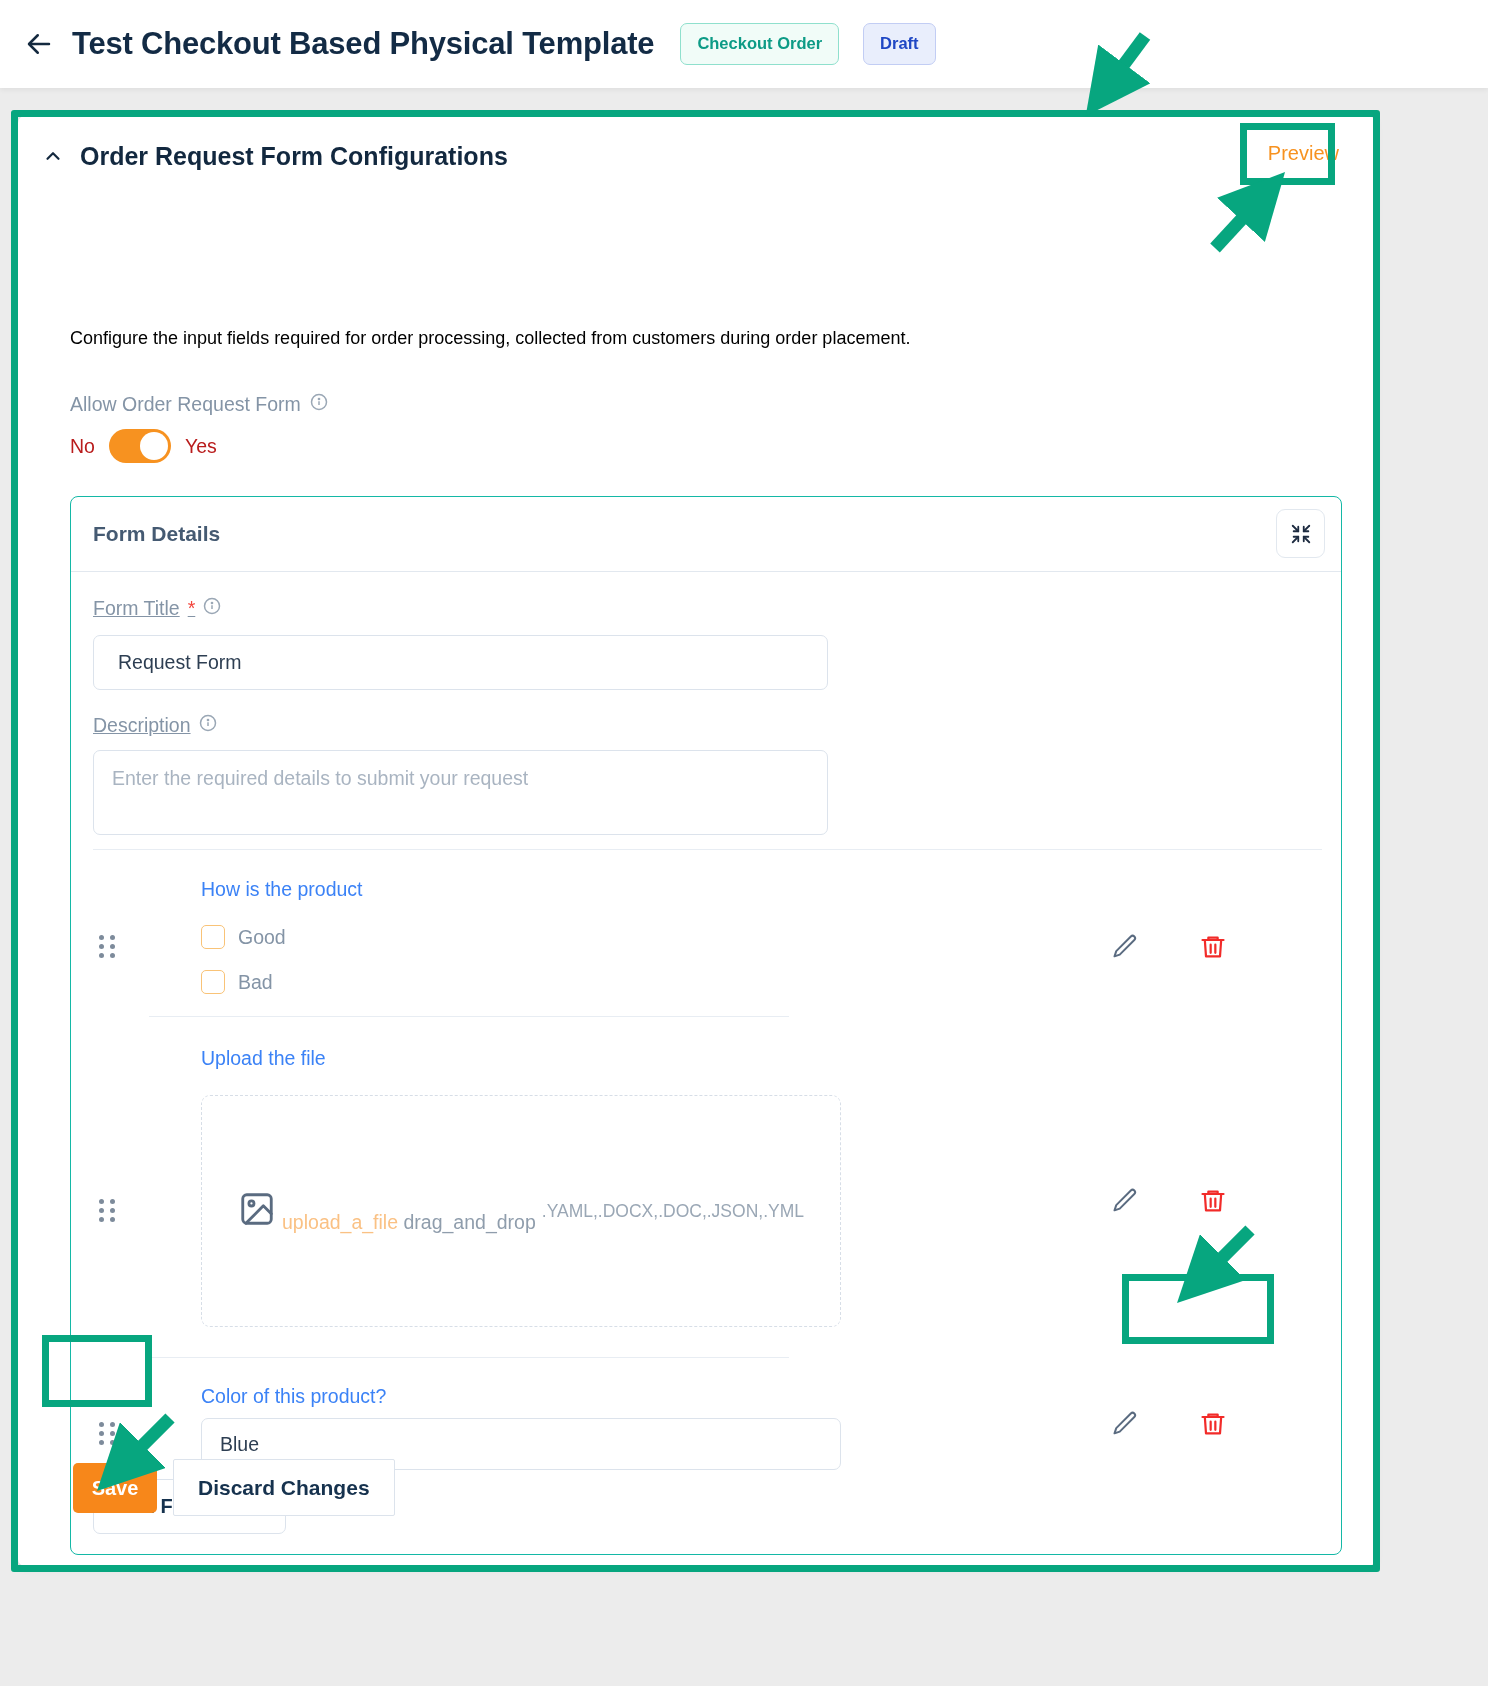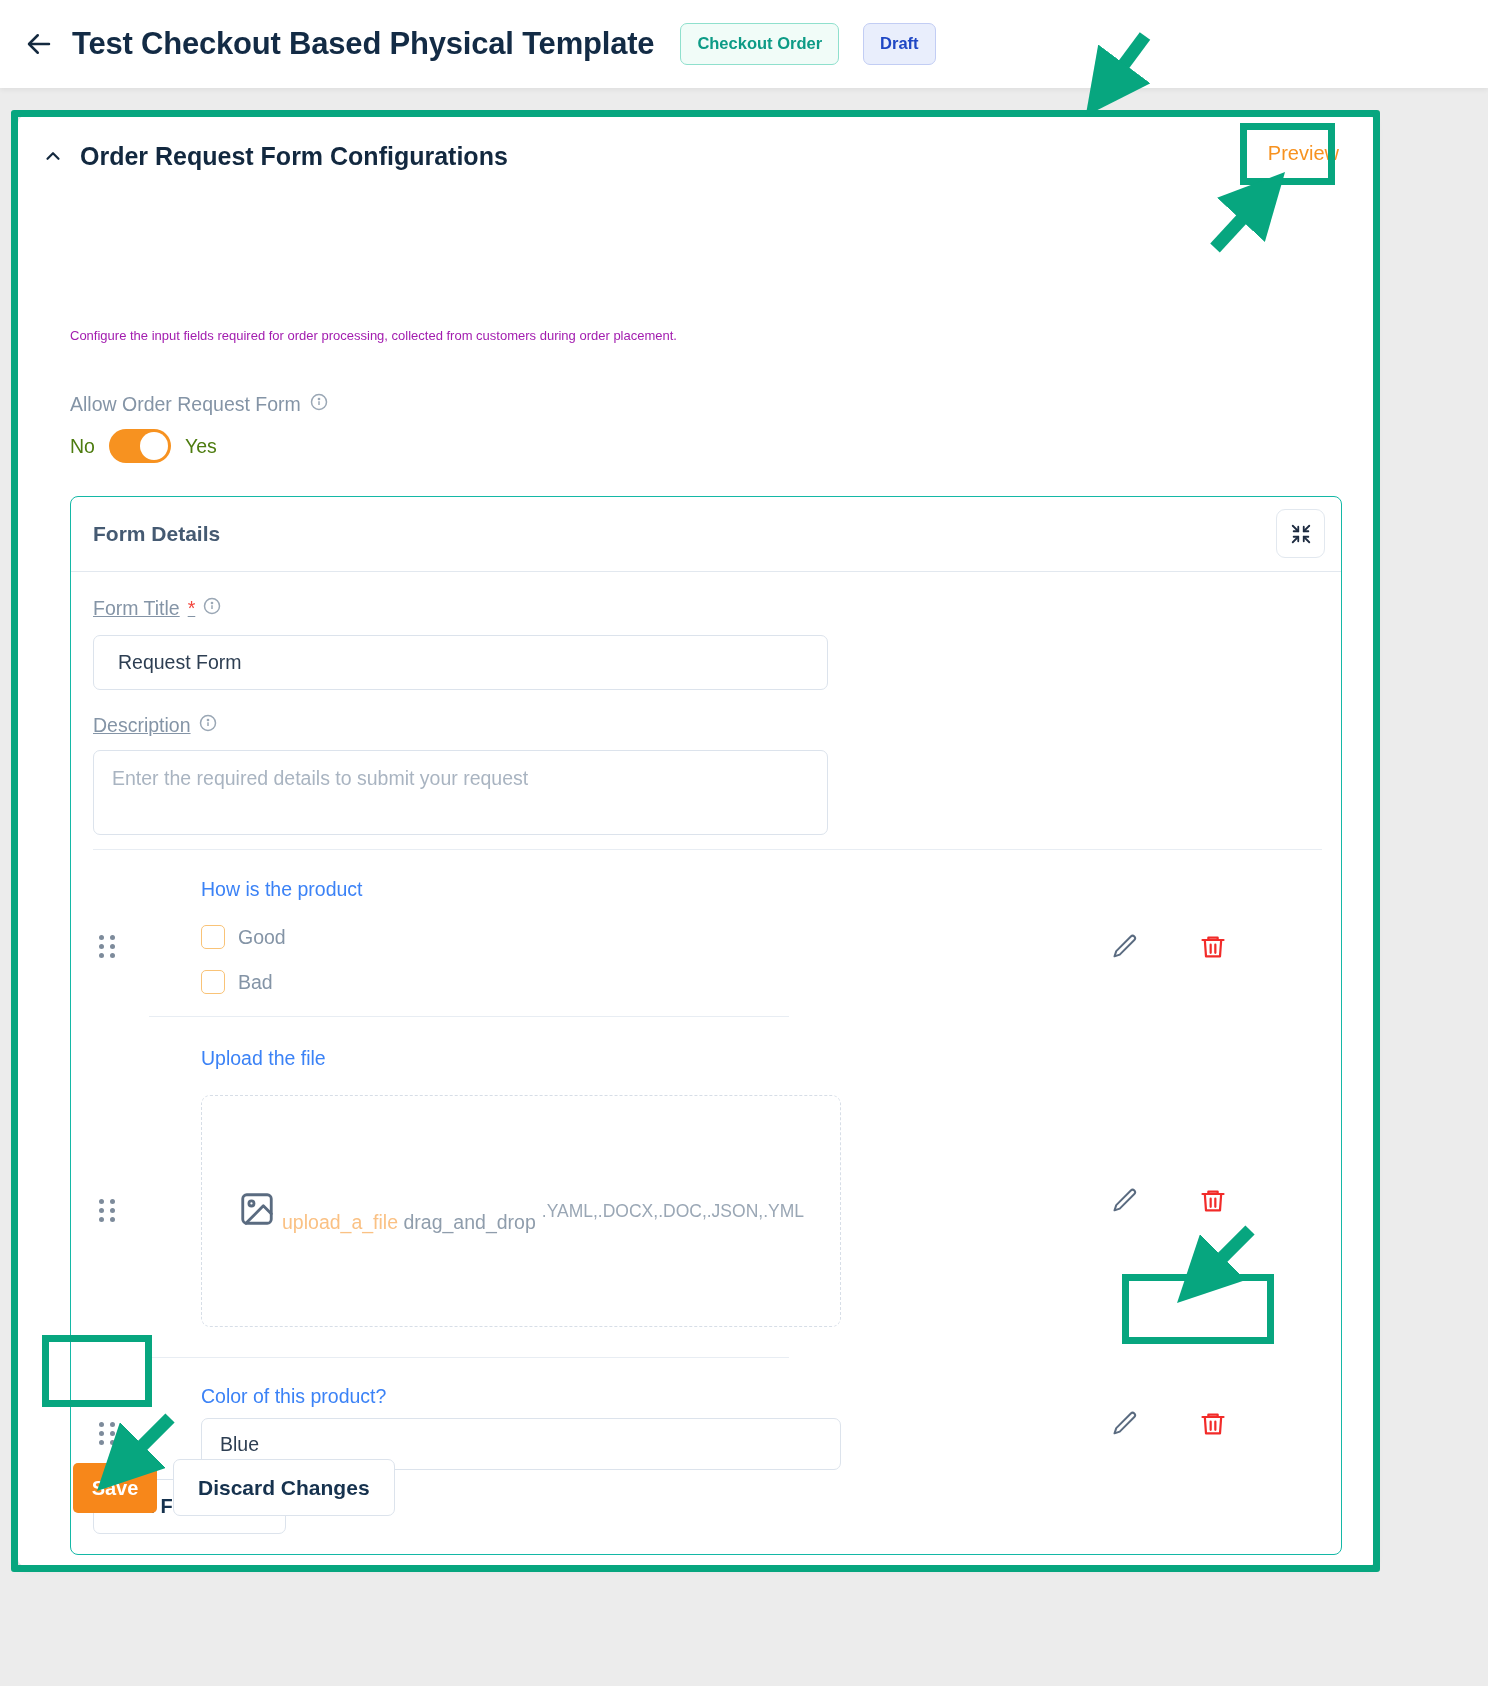--- a/index.html
+++ b/index.html
@@ -86,34 +86,34 @@
   .preview-hl {
     position: absolute;
     left: 1240px; top: 123px;
     width: 95px; height: 62px;
     border: 7px solid #07a67f;
     z-index: 6; pointer-events: none;
   }
 
   .card-desc {
     position: absolute; left: 52px; top: 212px;
-    font-size: 13px; color: #a21caf;
+    font-size: 18px; color: #000000;
   }
 
   .allow-label {
     position: absolute; left: 52px; top: 277px;
     font-size: 19.5px; color: #8494a6;
     display: flex; align-items: center; gap: 9px;
   }
 
   .toggle-row {
     position: absolute; left: 52px; top: 313px;
     display: flex; align-items: center; gap: 14px;
   }
-  .toggle-txt { font-size: 19.5px; color: #4d7c0f; }
+  .toggle-txt { font-size: 19.5px; color: #b91c1c; }
   .toggle {
     width: 62px; height: 34px; border-radius: 17px;
     background: #f79220; position: relative; cursor: pointer;
   }
   .toggle .knob {
     position: absolute; top: 3px; left: 31px;
     width: 28px; height: 28px; border-radius: 50%;
     background: #ffffff;
   }
 
@@ -222,21 +222,21 @@
     position: absolute; left: 55px; top: 1347px;
     width: 84px; height: 50px;
     background: #f7871a; border: none; border-radius: 5px;
     color: #fff; font-size: 20px; font-weight: bold;
     display: flex; align-items: center; justify-content: center;
     cursor: pointer; font-family: "Liberation Sans", sans-serif;
   }
   .btn-discard {
     position: absolute; left: 155px; top: 1343px;
     height: 57px; padding: 0 24px;
-    background: #fff; border: 1px solid #dce3ec; border-radius: 7px;
+    background: #fff; border: 1px solid #dce3ec; border-radius: 2px;
     color: #16324e; font-size: 21px; font-weight: bold;
     display: flex; align-items: center; justify-content: center;
     cursor: pointer; font-family: "Liberation Sans", sans-serif;
   }
 
   
   .ov { position: absolute; z-index: 7; pointer-events: none; }
   .hl-box { border: 7px solid #07a67f; }
   #editHl   { left: 1122px; top: 1274px; width: 152px; height: 70px; }
   #saveHl   { left: 42px;  top: 1335px; width: 110px; height: 72px; }

